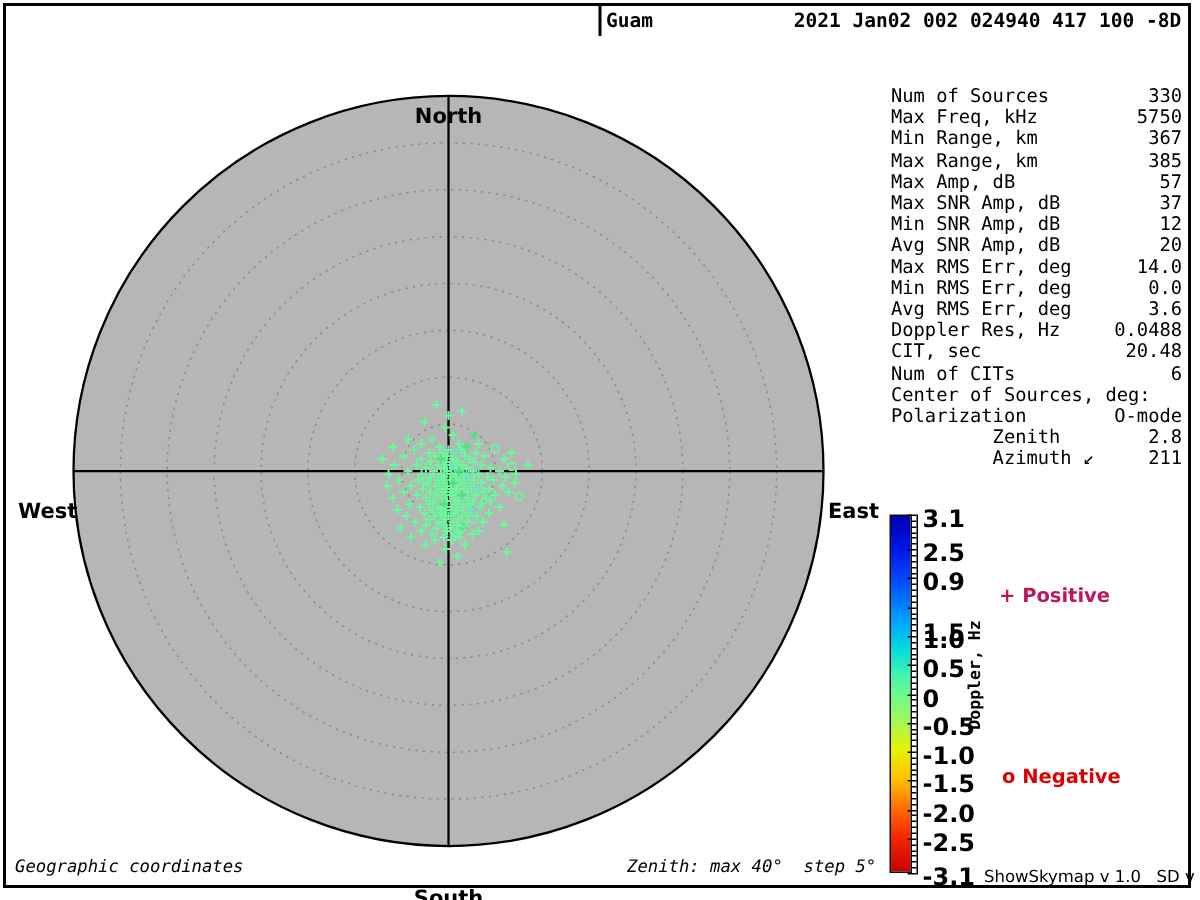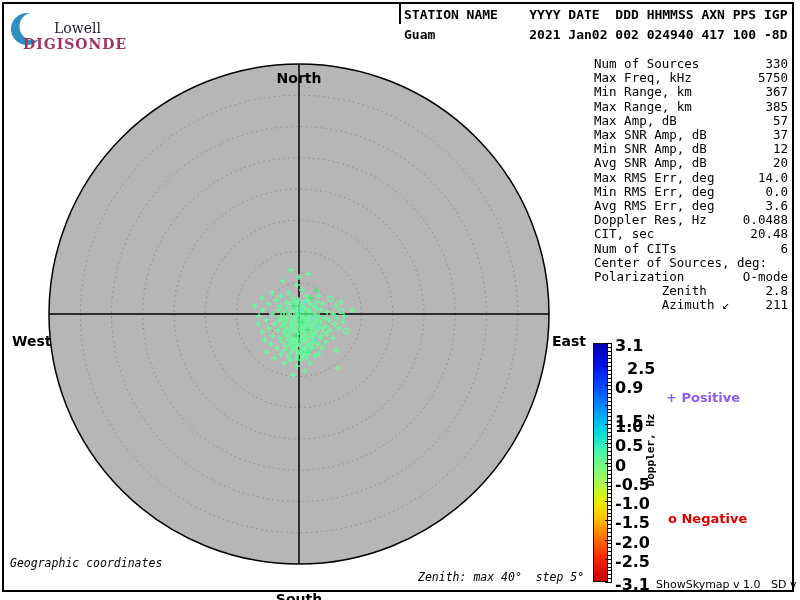--- a/index.html
+++ b/index.html
@@ -64,32 +64,23 @@
         <circle cx="330" cy="299" r="2.6" stroke="#66fa9a" stroke-width="1.2" fill="none"></circle>
         <circle cx="341" cy="311" r="2.6" stroke="#66fa9a" stroke-width="1.2" fill="none"></circle>
         <circle cx="346" cy="331" r="2.6" stroke="#66fa9a" stroke-width="1.2" fill="none"></circle>
         <circle cx="295" cy="341" r="2.6" stroke="#66fa9a" stroke-width="1.2" fill="none"></circle>
         <circle cx="315" cy="346" r="2.6" stroke="#66fa9a" stroke-width="1.2" fill="none"></circle>
         <circle cx="284" cy="321" r="2.6" stroke="#66fa9a" stroke-width="1.2" fill="none"></circle>
         <circle cx="307" cy="353" r="2.6" stroke="#66fa9a" stroke-width="1.2" fill="none"></circle>
       </g>
     </svg>
 
-  <div id="logo">
-    <svg width="42" height="44" viewBox="0 0 42 44">
-      <circle cx="19" cy="21" r="16" id="crescent-outer" fill="#2e8fc0"></circle>
-      <circle cx="25.5" cy="18.5" r="14" fill="#ffffff"></circle>
-    </svg>
-    <span class="lowell">Lowell</span>
-    <span class="digisonde" id="digisonde-text" style="color: rgb(156, 53, 102);">DIGISONDE</span>
-  </div>
 
   <div id="hdr-divider"></div>
   <div id="header">
-    <div class="abs-line" style="white-space:pre;">STATION NAME    YYYY DATE  DDD HHMMSS AXN PPS IGP</div>
     <div class="abs-line" style="white-space:pre;">Guam            2021 Jan02 002 024940 417 100 -8D</div>
   </div>
 
   <div class="compass" style="left:299px;top:42px;transform:translateX(-50%);">North</div>
   <div class="compass" style="left:299px;top:563px;transform:translateX(-50%);">South</div>
   <div class="compass" style="left:12px;top:305px;">West</div>
   <div class="compass" style="left:552px;top:305px;">East</div>
 
   <div id="stats">
       <div class="srow"><span class="slbl">Num of Sources</span><span class="sval">330</span></div>
@@ -111,21 +102,21 @@
       <div class="srow"><span class="slbl">         Zenith</span><span class="sval">2.8</span></div>
       <div class="srow"><span class="slbl">         Azimuth ↙</span><span class="sval">211</span></div>
     </div>
 
   <div id="colorbar">
     <div id="cb-grad" style="background: linear-gradient(rgb(0, 0, 176) 0%, rgb(0, 20, 232) 9%, rgb(0, 80, 255) 19%, rgb(0, 160, 255) 29%, rgb(0, 216, 224) 37%, rgb(60, 244, 180) 44%, rgb(108, 250, 140) 50%, rgb(156, 248, 96) 57%, rgb(232, 240, 0) 66%, rgb(255, 192, 0) 74%, rgb(255, 112, 0) 82%, rgb(248, 40, 0) 90%, rgb(200, 0, 0) 100%);"></div>
     <div id="cb-spine"></div>
   <div class="cb-tick" style="left: 12px; width: 6px; top: 0px;"></div>
       <div class="cb-lbl" style="top: -7px;">3.1</div>
       <div class="cb-tick" style="left: 12px; width: 6px; top: 23.129px;"></div>
-      <div class="cb-lbl" style="top: 16.129px; margin-left: 12px;">2.5</div>
+      <div class="cb-lbl" style="top: 16.129px;">2.5</div>
       <div class="cb-tick" style="left: 12px; width: 6px; top: 42.4032px;"></div>
       <div class="cb-lbl" style="top: 35.4032px;">0.9</div>
       <div class="cb-tick" style="left: 12px; width: 6px; top: 61.6774px;"></div>
       <div class="cb-lbl" style="top: 69px;">1.5</div>
       <div class="cb-tick" style="left: 12px; width: 6px; top: 80.9516px;"></div>
       <div class="cb-lbl" style="top: 73.9516px;">1.0</div>
       <div class="cb-tick" style="left: 12px; width: 6px; top: 100.226px;"></div>
       <div class="cb-lbl" style="top: 93.2258px;">0.5</div>
       <div class="cb-tick" style="left: 12px; width: 6px; top: 119.5px;"></div>
       <div class="cb-lbl" style="top: 112.5px;">0</div>
@@ -186,19 +177,19 @@
       <div class="cb-tick" style="left: 15px; width: 3px; top: 204.306px;"></div>
       <div class="cb-tick" style="left: 15px; width: 3px; top: 208.161px;"></div>
       <div class="cb-tick" style="left: 15px; width: 3px; top: 212.016px;"></div>
       <div class="cb-tick" style="left: 15px; width: 3px; top: 219.726px;"></div>
       <div class="cb-tick" style="left: 15px; width: 3px; top: 223.581px;"></div>
       <div class="cb-tick" style="left: 15px; width: 3px; top: 227.435px;"></div>
       <div class="cb-tick" style="left: 15px; width: 3px; top: 231.29px;"></div>
       <div class="cb-tick" style="left: 15px; width: 3px; top: 235.145px;"></div>
     </div>
   <div id="doppler-label">Doppler, Hz</div>
-  <div class="legend" id="legend-positive" style="left: 666px; top: 390px; color: #8b5cf6;">+ Positive</div>
+  <div class="legend" id="legend-positive" style="left: 666px; top: 390px; color: #be185d;">+ Positive</div>
   <div class="legend" id="legend-negative" style="left: 668px; top: 511px; color: rgb(220, 0, 0);">o Negative</div>
 
-  <div class="footer-it" style="left:10px;top:556px;text-align:right;">Geographic coordinates</div>
+  <div class="footer-it" style="left:10px;top:570px;text-align:right;">Geographic coordinates</div>
   <div class="footer-it" style="left:418px;top:570px;">Zenith: max 40°  step 5°</div>
   <div id="footer-version" style="left:656px;top:578px;">ShowSkymap v 1.0   SD v 5.1</div>
 </div>
 
 </body></html>

